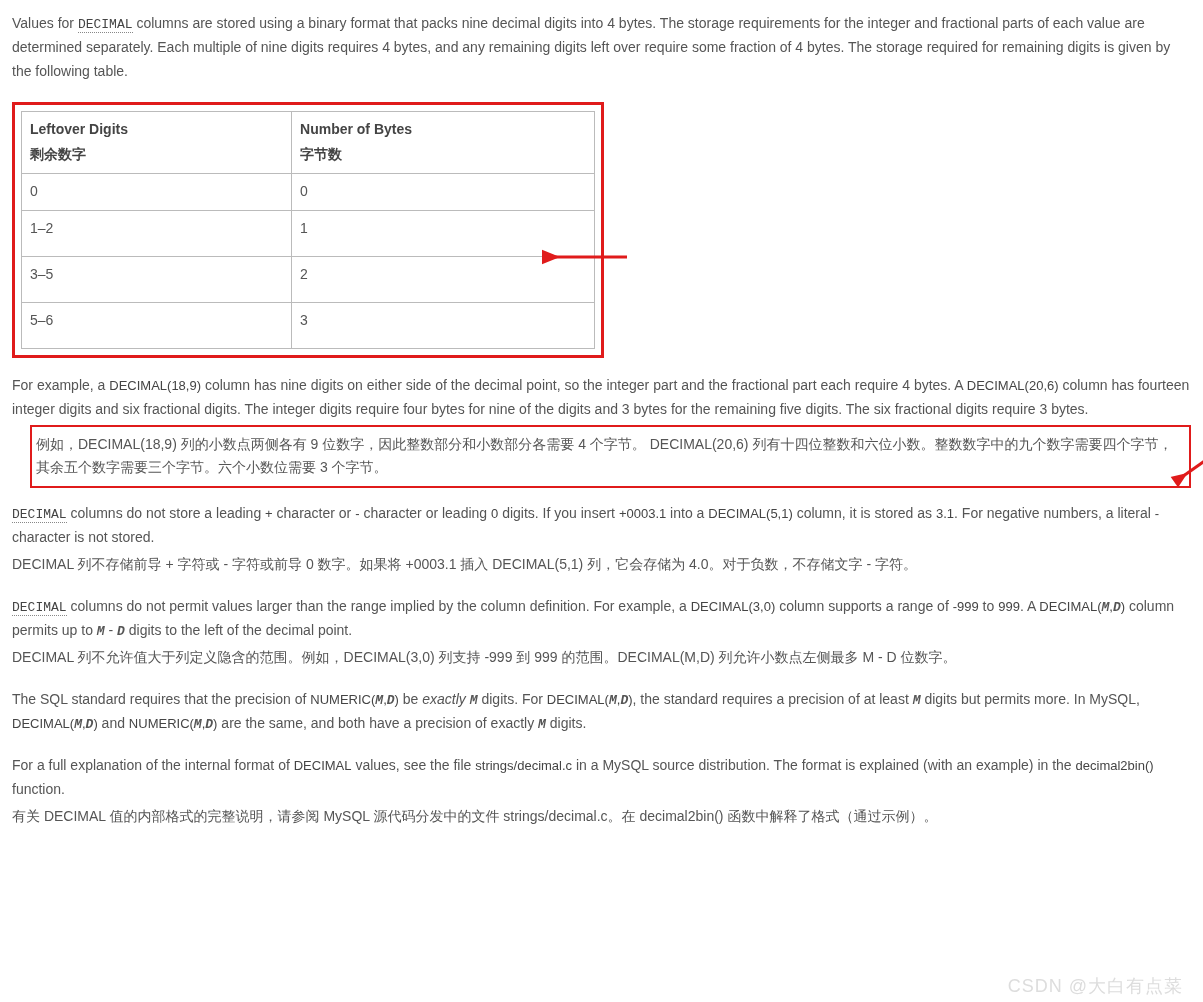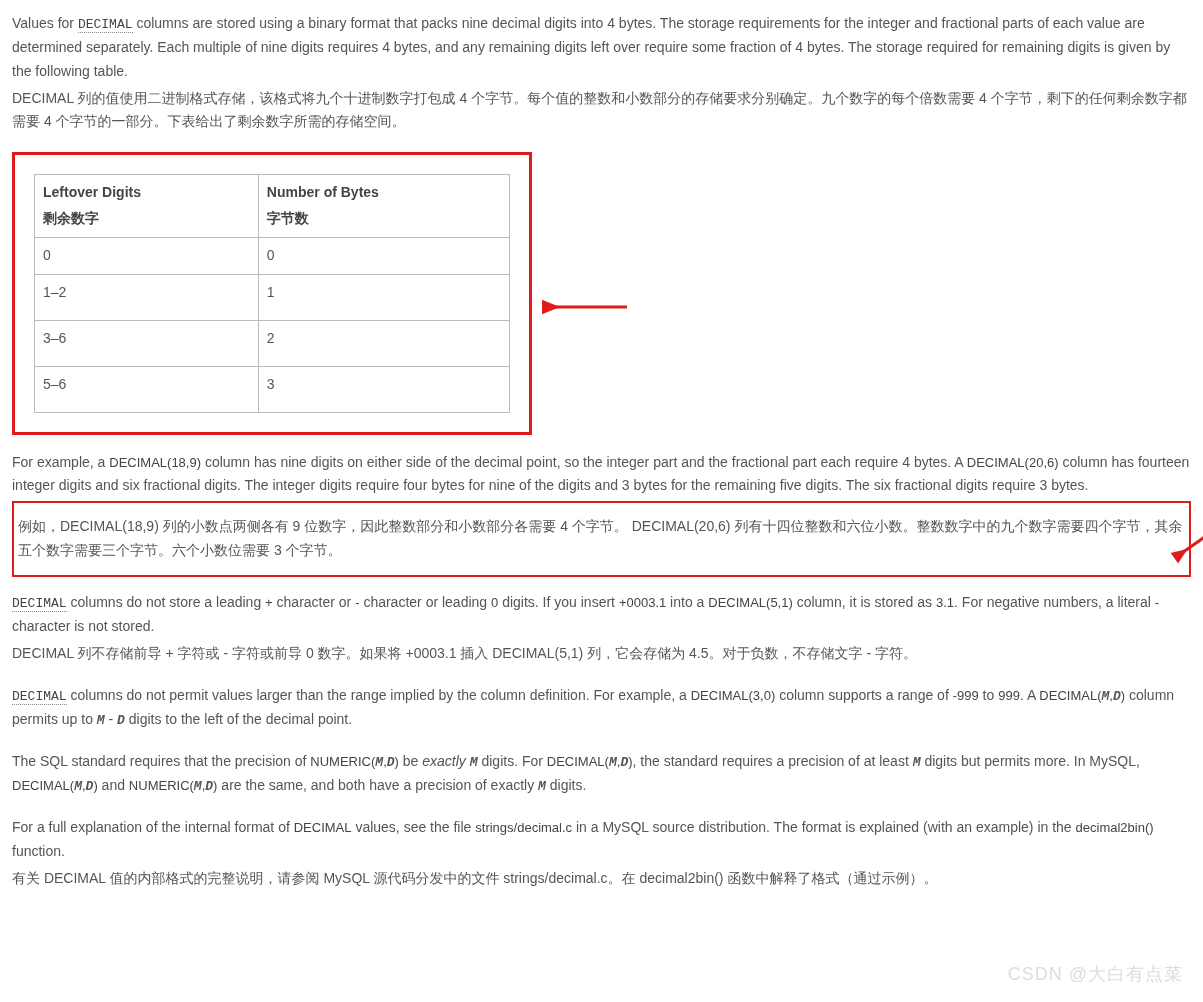--- a/index.html
+++ b/index.html
@@ -31,22 +31,22 @@
       font-style: italic;
       font-weight: bold;
       font-size: 13px;
     }
     .red-box {
       border: 3px solid #e01b1b;
       position: relative;
       margin: 6px 0;
     }
     .table-wrap {
-      width: 520px;
-      padding: 19px;
+      width: 592px;
+      padding: 6px;
     }
     table {
       border-collapse: collapse;
       width: 100%;
     }
     th, td {
       border: 1px solid #bbb;
       padding: 6px 8px;
       text-align: left;
       vertical-align: top;
@@ -55,49 +55,48 @@
     }
     th {
       font-weight: bold;
       color: #444;
     }
     .th-sub { font-weight: bold; color: #444; display:block; margin-top:2px;}
     td.double-row { height: 46px; margin-top: 36px; }
     .arrow-svg { position:absolute; }
     .watermark {
       position: fixed;
-      bottom: 12px;
+      bottom: 0;
       right: 20px;
       color: #ddd;
       font-size: 18px;
       letter-spacing: 1px;
       pointer-events: none;
     }
     .para-block { margin-bottom: 18px; }
     .red-box-text {
       border: 2px solid #e01b1b;
-      padding: 12px 4px;
-      margin: 2px 0 14px 0;
+      padding: 6px 4px;
+      margin: 2px 0 14px 18px;
       position: relative;
     }
     .arrow-to-textbox {
       position: absolute;
       right: -38px;
       top: 25px;
       transform: rotate(-35deg);
     }
   </style>
 </head>
 <body>
 
 <div class="para-block">
   <p class="en-text">
     <span>Values for </span><span class="underline-code">DECIMAL</span><span> columns are stored using a binary format that packs nine decimal digits into 4 bytes. The storage requirements for the integer and fractional parts of each value are determined separately. Each multiple of nine digits requires 4 bytes, and any remaining digits left over require some fraction of 4 bytes. The storage required for remaining digits is given by the following table.</span>
   </p>
-  <p class="zh-text">DECIMAL 列的值使用二进制格式存储，该格式将九个十进制数字打包成 4 个字节。每个值的整数和小数部分的存储要求分别确定。九个数字的每个倍数需要 4 个字节，剩下的任何剩余数字都需要 4 个字节的一部分。下表给出了剩余数字所需的存储空间。</p>
 </div>
 
 <div style="position:relative; margin-bottom:16px;">
   <div class="red-box table-wrap">
     <table>
       <thead>
         <tr>
           <th>
             <span>Leftover Digits</span>
             <span class="th-sub">剩余数字</span>
@@ -111,21 +110,21 @@
       <tbody>
         <tr>
             <td>0</td>
             <td>0</td>
           </tr>
         <tr>
             <td class="double-row">1–2</td>
             <td class="double-row">1</td>
           </tr>
         <tr>
-            <td class="double-row">3–6</td>
+            <td class="double-row">3–5</td>
             <td class="double-row">2</td>
           </tr>
         <tr>
             <td class="double-row">5–6</td>
             <td class="double-row">3</td>
           </tr>
       </tbody>
     </table>
   </div>
   <svg class="arrow-svg" style="left:530px; top:140px;" width="90" height="30">
@@ -155,27 +154,28 @@
         </marker>
       </defs>
     <line x1="55" y1="15" x2="10" y2="15" stroke="#e01b1b" stroke-width="3" marker-end="url(#ah2)"></line>
   </svg>
 </div>
 
 <div class="para-block">
   <p class="en-text">
     <span class="underline-code">DECIMAL</span><span> columns do not store a leading </span><span class="mono">+</span><span> character or </span><span class="mono">-</span><span> character or leading </span><span class="mono">0</span><span> digits. If you insert </span><span class="mono">+0003.1</span><span> into a </span><span class="mono">DECIMAL(5,1)</span><span> column, it is stored as </span><span class="mono">3.1</span><span>. For negative numbers, a literal </span><span class="mono">-</span><span> character is not stored.</span>
   </p>
-  <p class="zh-text">DECIMAL 列不存储前导 + 字符或 - 字符或前导 0 数字。如果将 +0003.1 插入 DECIMAL(5,1) 列，它会存储为 4.5。对于负数，不存储文字 - 字符。</p>
+  <p class="zh-text">DECIMAL 列不存储前导 + 字符或 - 字符或前导 0 数字。如果将 +0003.1 插入 DECIMAL(5,1) 列，它会存储为 4.0。对于负数，不存储文字 - 字符。</p>
 </div>
 
 <div class="para-block">
   <p class="en-text">
     <span class="underline-code">DECIMAL</span><span> columns do not permit values larger than the range implied by the column definition. For example, a </span><span class="mono">DECIMAL(3,0)</span><span> column supports a range of </span><span class="mono">-999</span><span> to </span><span class="mono">999</span><span>. A </span><span class="mono">DECIMAL(</span><span class="italic-mono">M</span><span class="mono">,</span><span class="italic-mono">D</span><span class="mono">)</span><span> column permits up to </span><span class="italic-mono">M</span><span> - </span><span class="italic-mono">D</span><span> digits to the left of the decimal point.</span>
   </p>
+  <p class="zh-text">DECIMAL 列不允许值大于列定义隐含的范围。例如，DECIMAL(3,0) 列支持 -999 到 999 的范围。DECIMAL(M,D) 列允许小数点左侧最多 M - D 位数字。</p>
 </div>
 
 <div class="para-block">
   <p class="en-text">
     <span>The SQL standard requires that the precision of </span><span class="mono">NUMERIC(</span><span class="italic-mono">M</span><span class="mono">,</span><span class="italic-mono">D</span><span class="mono">)</span><span> be </span><em>exactly</em><span> </span><span class="italic-mono">M</span><span> digits. For </span><span class="mono">DECIMAL(</span><span class="italic-mono">M</span><span class="mono">,</span><span class="italic-mono">D</span><span class="mono">)</span><span>, the standard requires a precision of at least </span><span class="italic-mono">M</span><span> digits but permits more. In MySQL, </span><span class="mono">DECIMAL(</span><span class="italic-mono">M</span><span class="mono">,</span><span class="italic-mono">D</span><span class="mono">)</span><span> and </span><span class="mono">NUMERIC(</span><span class="italic-mono">M</span><span class="mono">,</span><span class="italic-mono">D</span><span class="mono">)</span><span> are the same, and both have a precision of exactly </span><span class="italic-mono">M</span><span> digits.</span>
   </p>
 </div>
 
 <div class="para-block">
   <p class="en-text">

